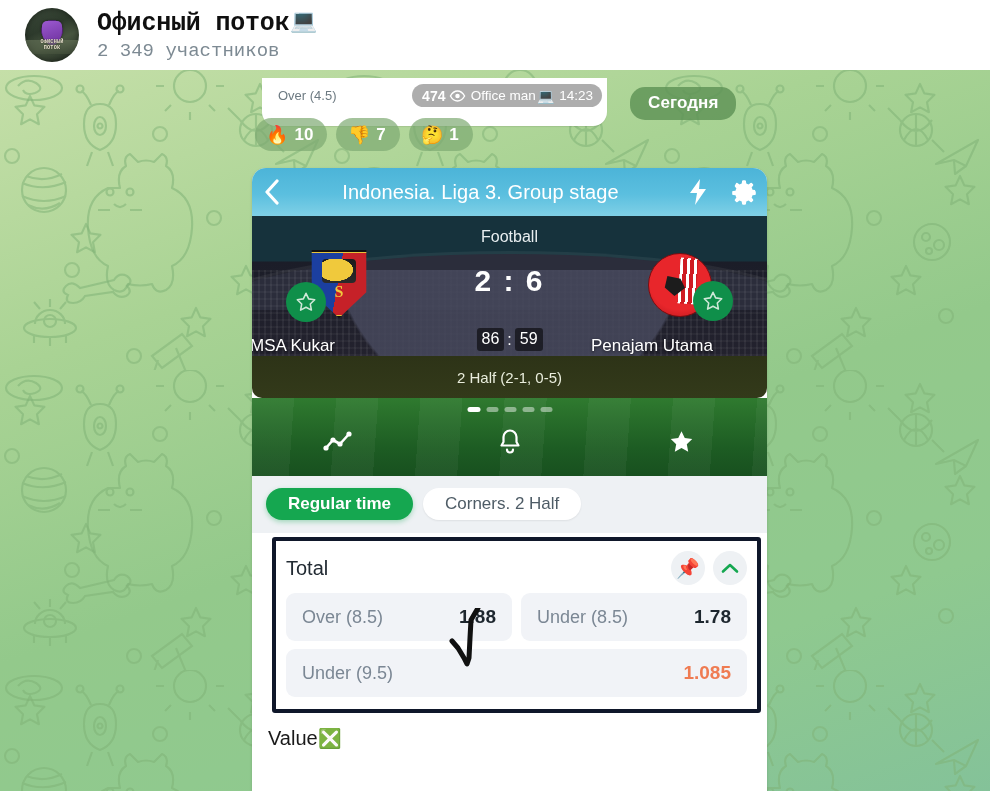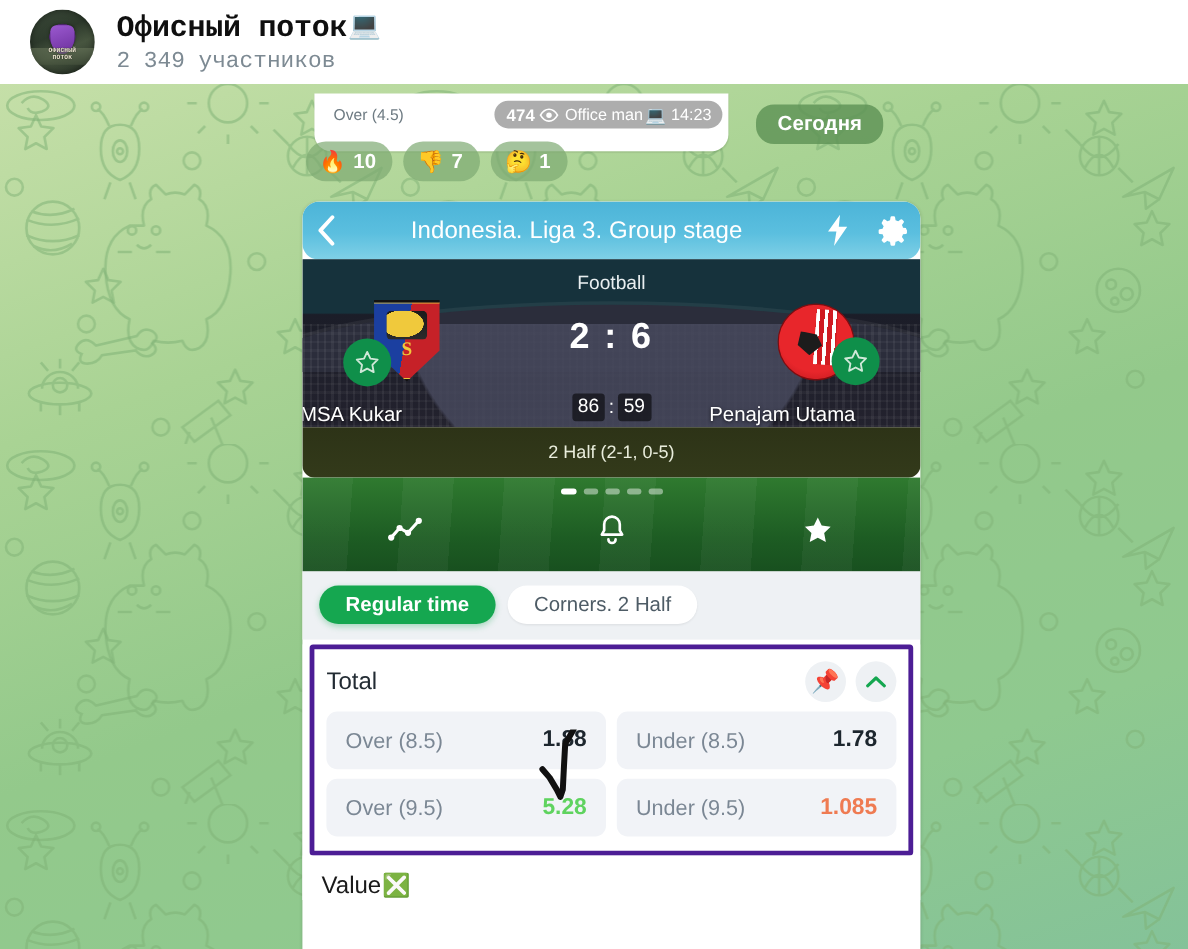--- a/index.html
+++ b/index.html
@@ -130,21 +130,21 @@
     border-radius: 14px 14px 0 0;
     overflow: hidden;
     box-shadow: 0 1px 3px rgba(0,0,0,.14);
     background:#fff;
   }
 
   
   .app-bar {
     position: relative; height: 48px;
     background: linear-gradient(#4cb4d8, #5bbfdf 55%, #7fd0e6 100%);
-    display: flex; align-items: center; border-radius: 13px;
+    display: flex; align-items: center;
   }
   .back-chev {
     width: 40px; height:48px; display:flex; align-items:center; justify-content:center;
   }
   .app-bar-title {
     flex:1; text-align:center; color:#ffffff;
     font-size: 20px; letter-spacing: .1px;
     margin-left: -6px;
   }
   .bar-ic { width: 46px; display:flex; align-items:center; justify-content:center; }
@@ -279,22 +279,22 @@
     white-space: nowrap;
   }
   .tab.active {
     background: #15a750; color:#ffffff; font-weight: bold;
     box-shadow: 0 2px 5px rgba(21,167,80,.35);
   }
 
   
   .market-wrap { background:#ffffff; padding: 0 0 0; position:relative; }
   .market-box {
-    margin: 4px 6px 0 6px;
-    border: 4px solid #4c1d95;
+    margin: 4px 6px 0 20px;
+    border: 4px solid #0f172a;
     border-radius: 3px;
     background:#ffffff;
     padding: 10px 10px 12px;
   }
   .market-head {
     display:flex; align-items:center; height: 34px;
   }
   .market-title { font-size: 20px; color:#222b33; flex:1; }
   .round-btn {
     width: 34px; height: 34px; border-radius: 50%;
@@ -590,24 +590,20 @@
             <span class="odd-val">1.88</span>
           </div>
           <div class="odd-cell">
             <span class="odd-name">Under (8.5)</span>
             <span class="odd-val">1.78</span>
           </div>
         </div>
 
         <div class="odds-row">
           <div class="odd-cell">
-            <span class="odd-name">Over (9.5)</span>
-            <span class="odd-val green">5.28</span>
-          </div>
-          <div class="odd-cell">
             <span class="odd-name">Under (9.5)</span>
             <span class="odd-val orange">1.085</span>
           </div>
         </div>
       </div>
 
       <div class="value-row">
         <span>Value</span>
           <span class="x-emoji">❎</span>
       </div>

